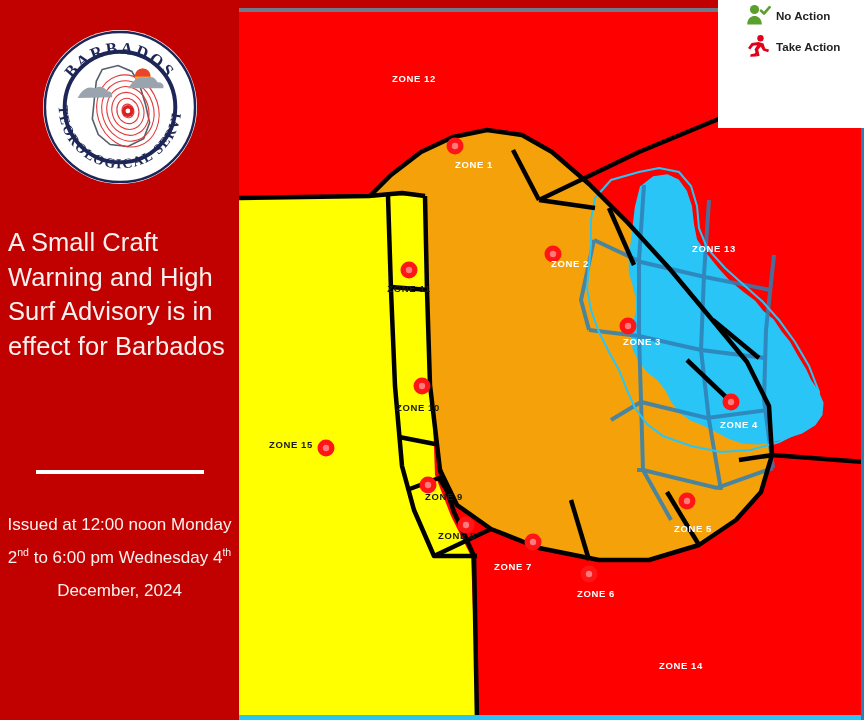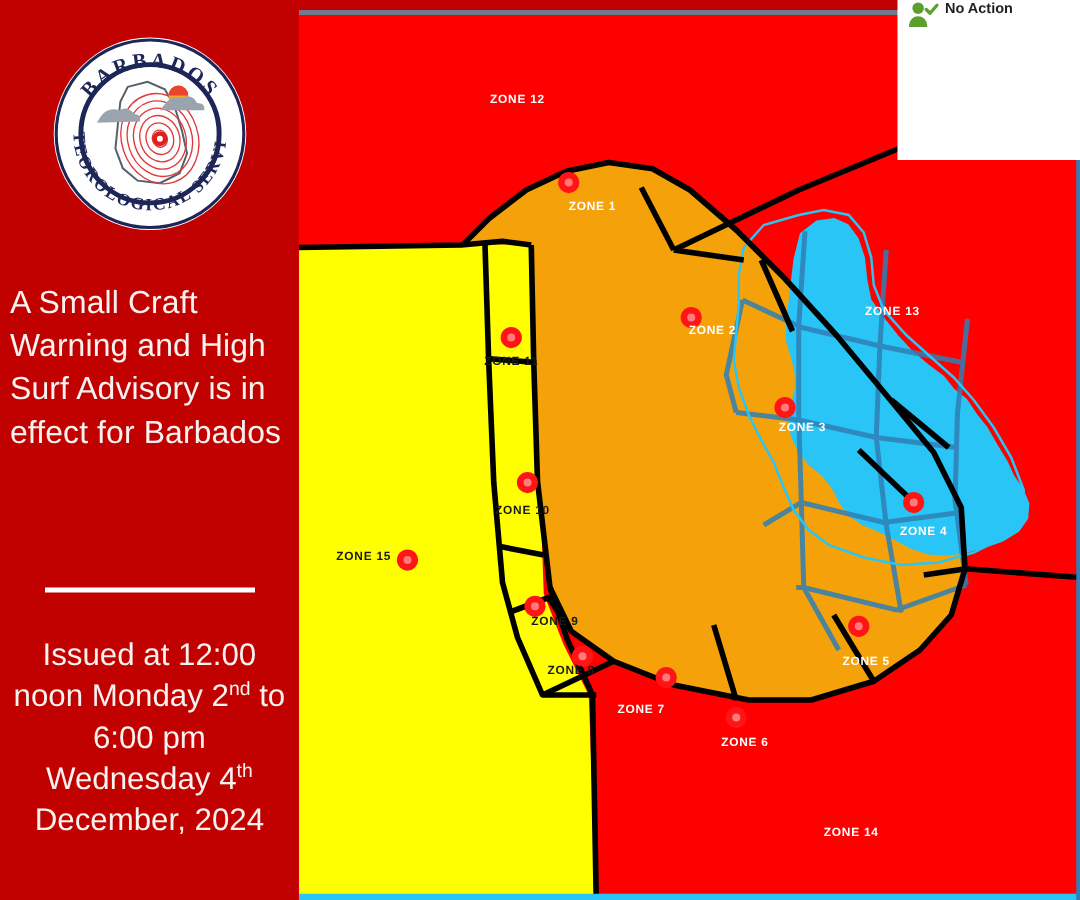--- a/index.html
+++ b/index.html
@@ -26,21 +26,21 @@
     font-size:25.5px;line-height:34.5px;
     letter-spacing:0.1px;
   }
   #divider{
     position:absolute;left:36px;top:470px;width:168px;height:4px;
     background:#ffffff;
   }
   #issued-text{
     position:absolute;left:6px;top:508px;width:227px;
     text-align:center;color:#f7f2ef;
-    font-size:25px;line-height:33px;
+    font-size:17px;line-height:33px;
   }
   #issued-text sup{font-size:0.62em;vertical-align:super;line-height:0;}
 
   
   #map-area{
     position:absolute;left:239px;top:0;width:625px;height:720px;
     background:#ff0000;
     overflow:hidden;
   }
   #map-top-border{
@@ -69,21 +69,21 @@
   .zone-label.dark{fill:#1a1a1a;}
 
   
   #legend{
     position:absolute;right:0;top:0;width:146px;height:128px;
     background:#ffffff;
     padding:0;
     box-sizing:border-box;
   }
   .legend-row{
-    display:flex;align-items:flex-start;height:31px;padding-left:7px;
+    display:flex;align-items:center;height:31px;padding-left:7px;margin-left:20px;
   }
   .legend-icon{width:26px;height:25px;flex:0 0 26px;display:block;}
   .legend-label{
     margin-left:5px;font-size:11.6px;font-weight:bold;color:#221f1f;
     font-family:"Liberation Sans",sans-serif;white-space:nowrap;
   }
 </style>
 </head>
 <body>
 
@@ -248,20 +248,28 @@
       <svg class="legend-icon" viewBox="0 0 26 25">
         <circle cx="9.5" cy="6.5" r="4.6" fill="#5aa02c"></circle>
         <path d="M 2.2,21.5 C 2.2,15.6 6,13 9.5,13 C 13,13 16.8,15.6 16.8,21.5 Z" fill="#5aa02c"></path>
         <path d="M 16,7.6 L 19,10.6 L 24.6,4.2" stroke="#5aa02c" stroke-width="2.6" fill="none" stroke-linecap="round" stroke-linejoin="round"></path>
       </svg>
       <span class="legend-label">No Action</span>
     </div>
 
 
 
+    <div class="legend-row">
+      <svg class="legend-icon" viewBox="0 0 26 25">
+        <circle cx="15.5" cy="4.2" r="3.2" fill="#e1001a"></circle>
+        <path d="M 13.5,8 L 18.5,9.5 L 20.2,14.4 L 24,15.6 L 23.2,18.2 L 18,16.6 L 15.8,12.8 L 13.2,15.6 L 14.6,21.8 L 11.6,22.4 L 9.6,15.2 L 12.2,11.2 L 8.2,11.8 L 5.2,15.6 L 3,14 L 6.6,9 Z" fill="#e1001a"></path>
+        <path d="M 13.2,15.6 L 9.8,19.6 L 5.6,20.2 L 5.2,22.8 L 11.2,22.6" fill="#e1001a"></path>
+      </svg>
+      <span class="legend-label">Take Action</span>
+    </div>
   </div>
 
   <div id="left-panel">
 
     <svg id="logo" viewBox="0 0 160 160">
       <defs>
         <path id="arcTop" d="M 22,84 A 58,58 0 0 1 138,84"></path>
         <path id="arcBottom" d="M 18,80 A 62,62 0 0 0 142,80"></path>
       </defs>
       <circle cx="80" cy="80" r="78" fill="#ffffff"></circle>

